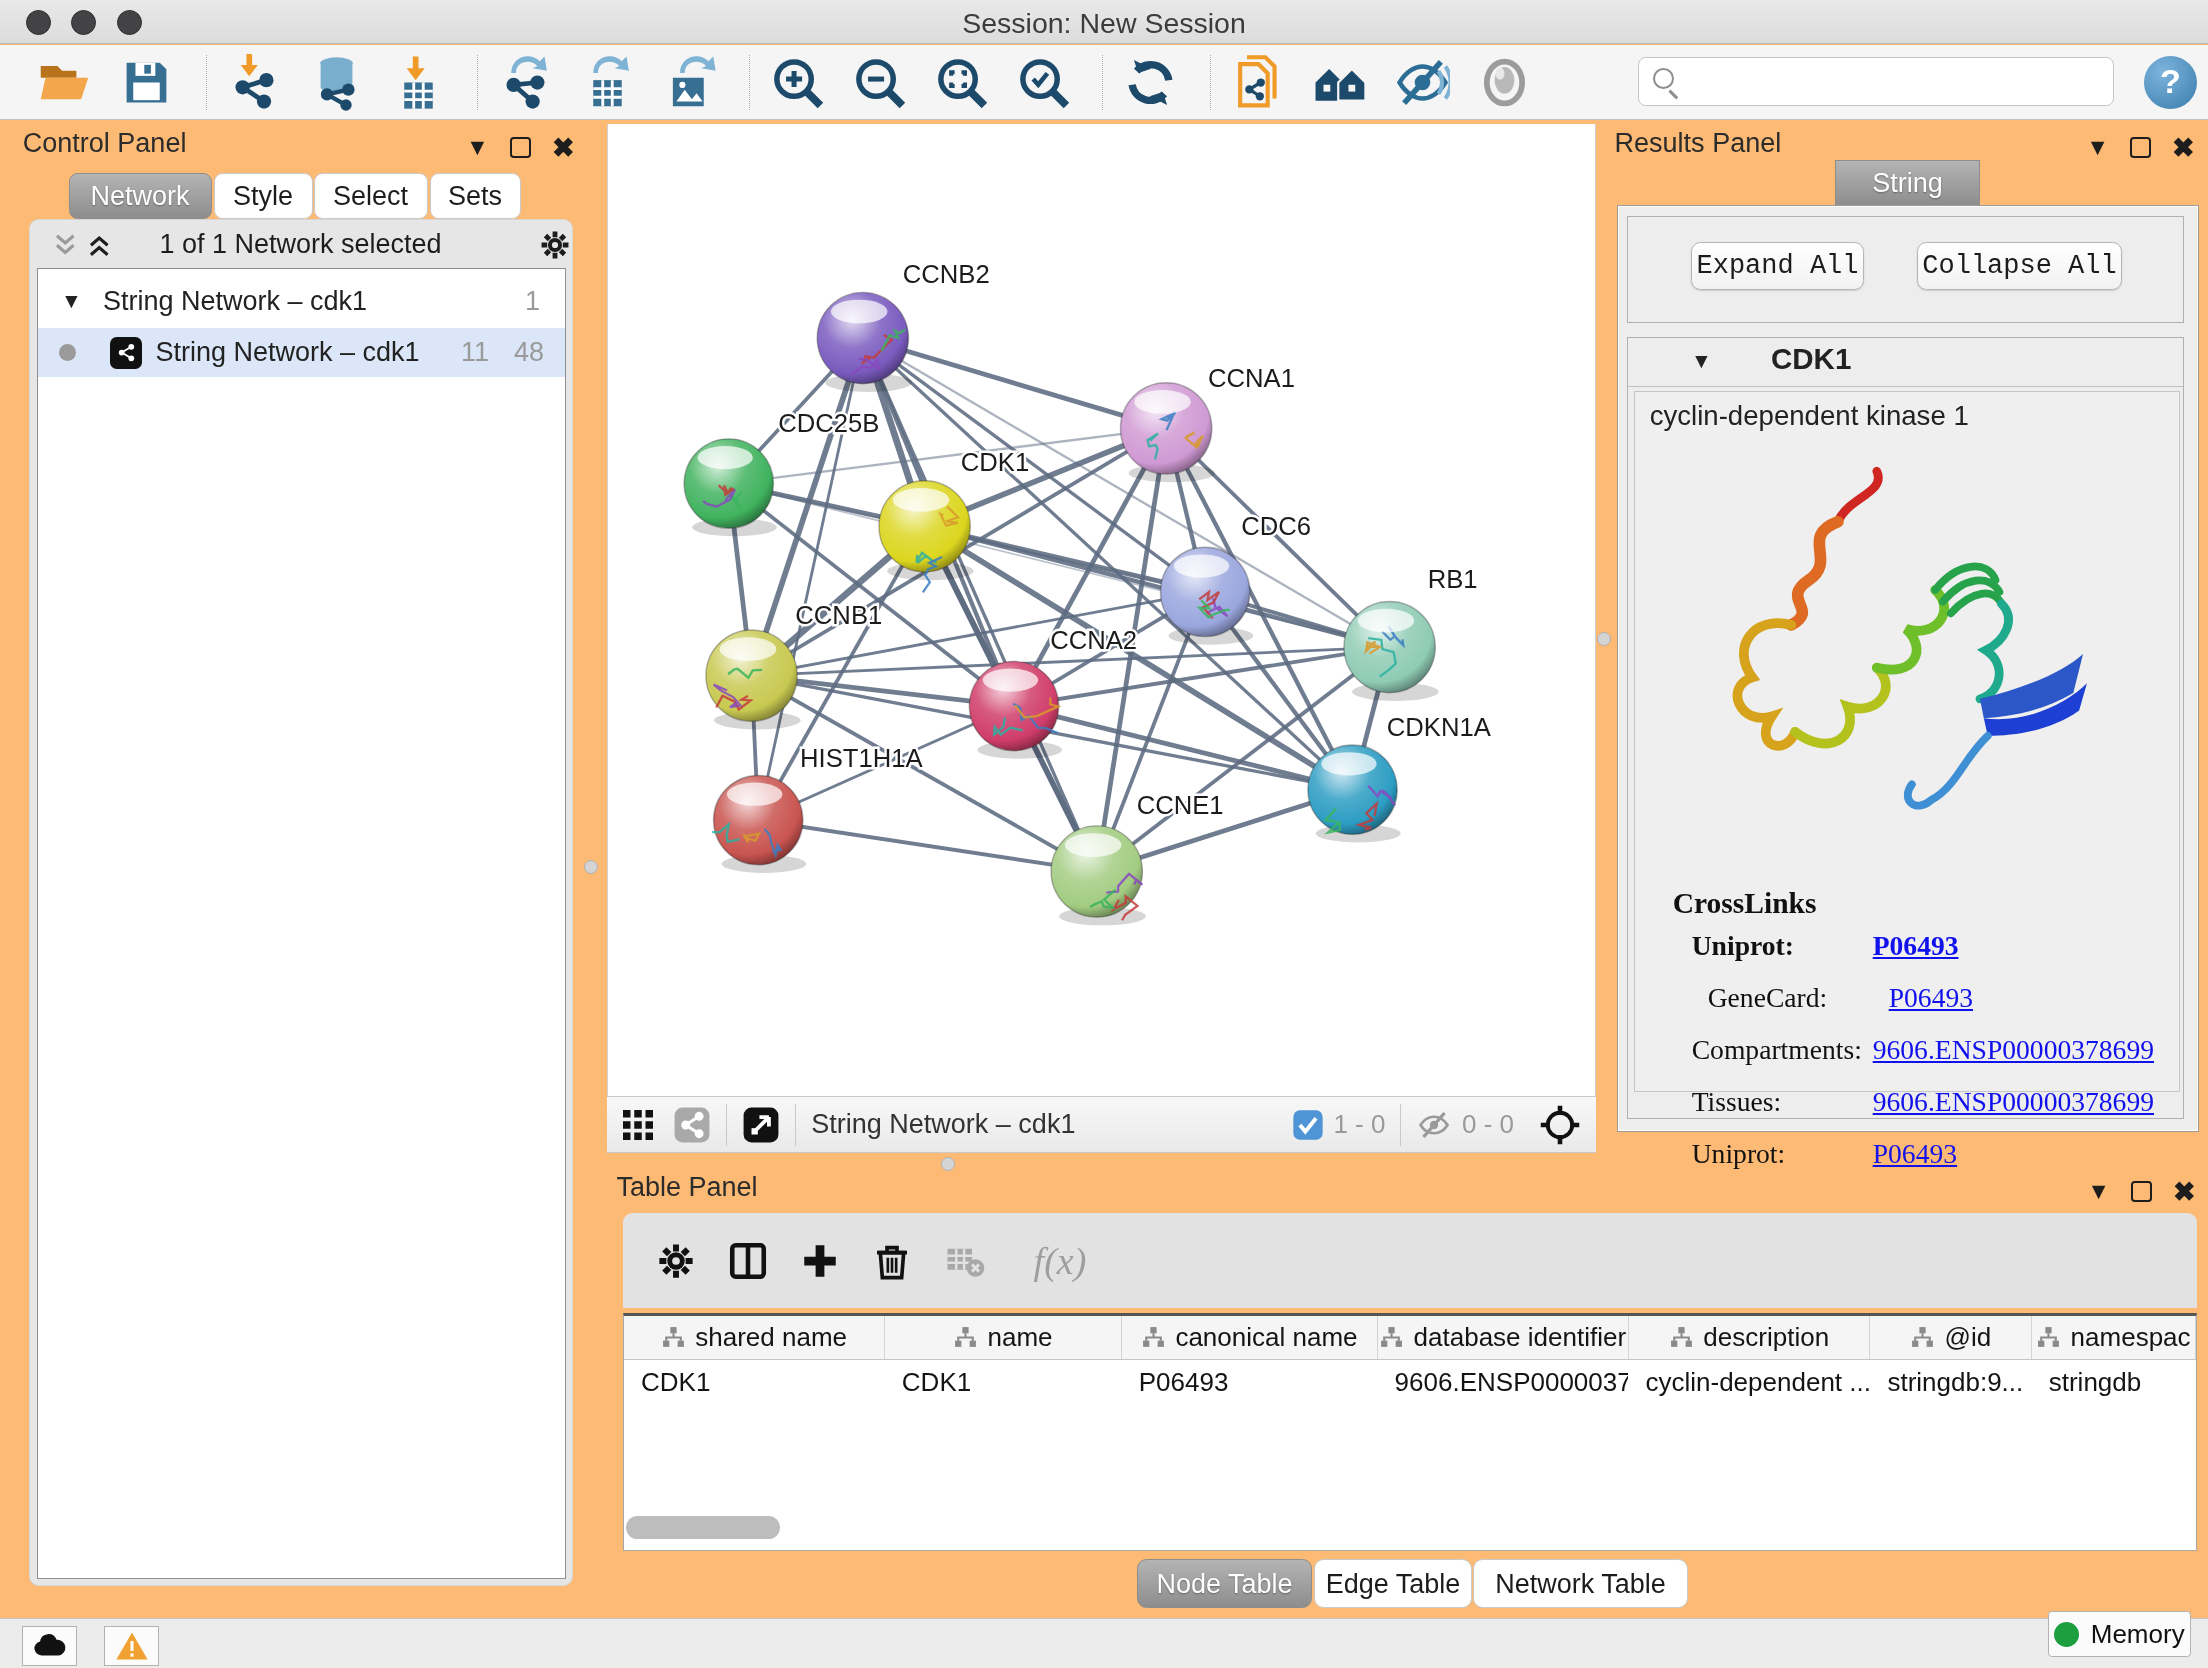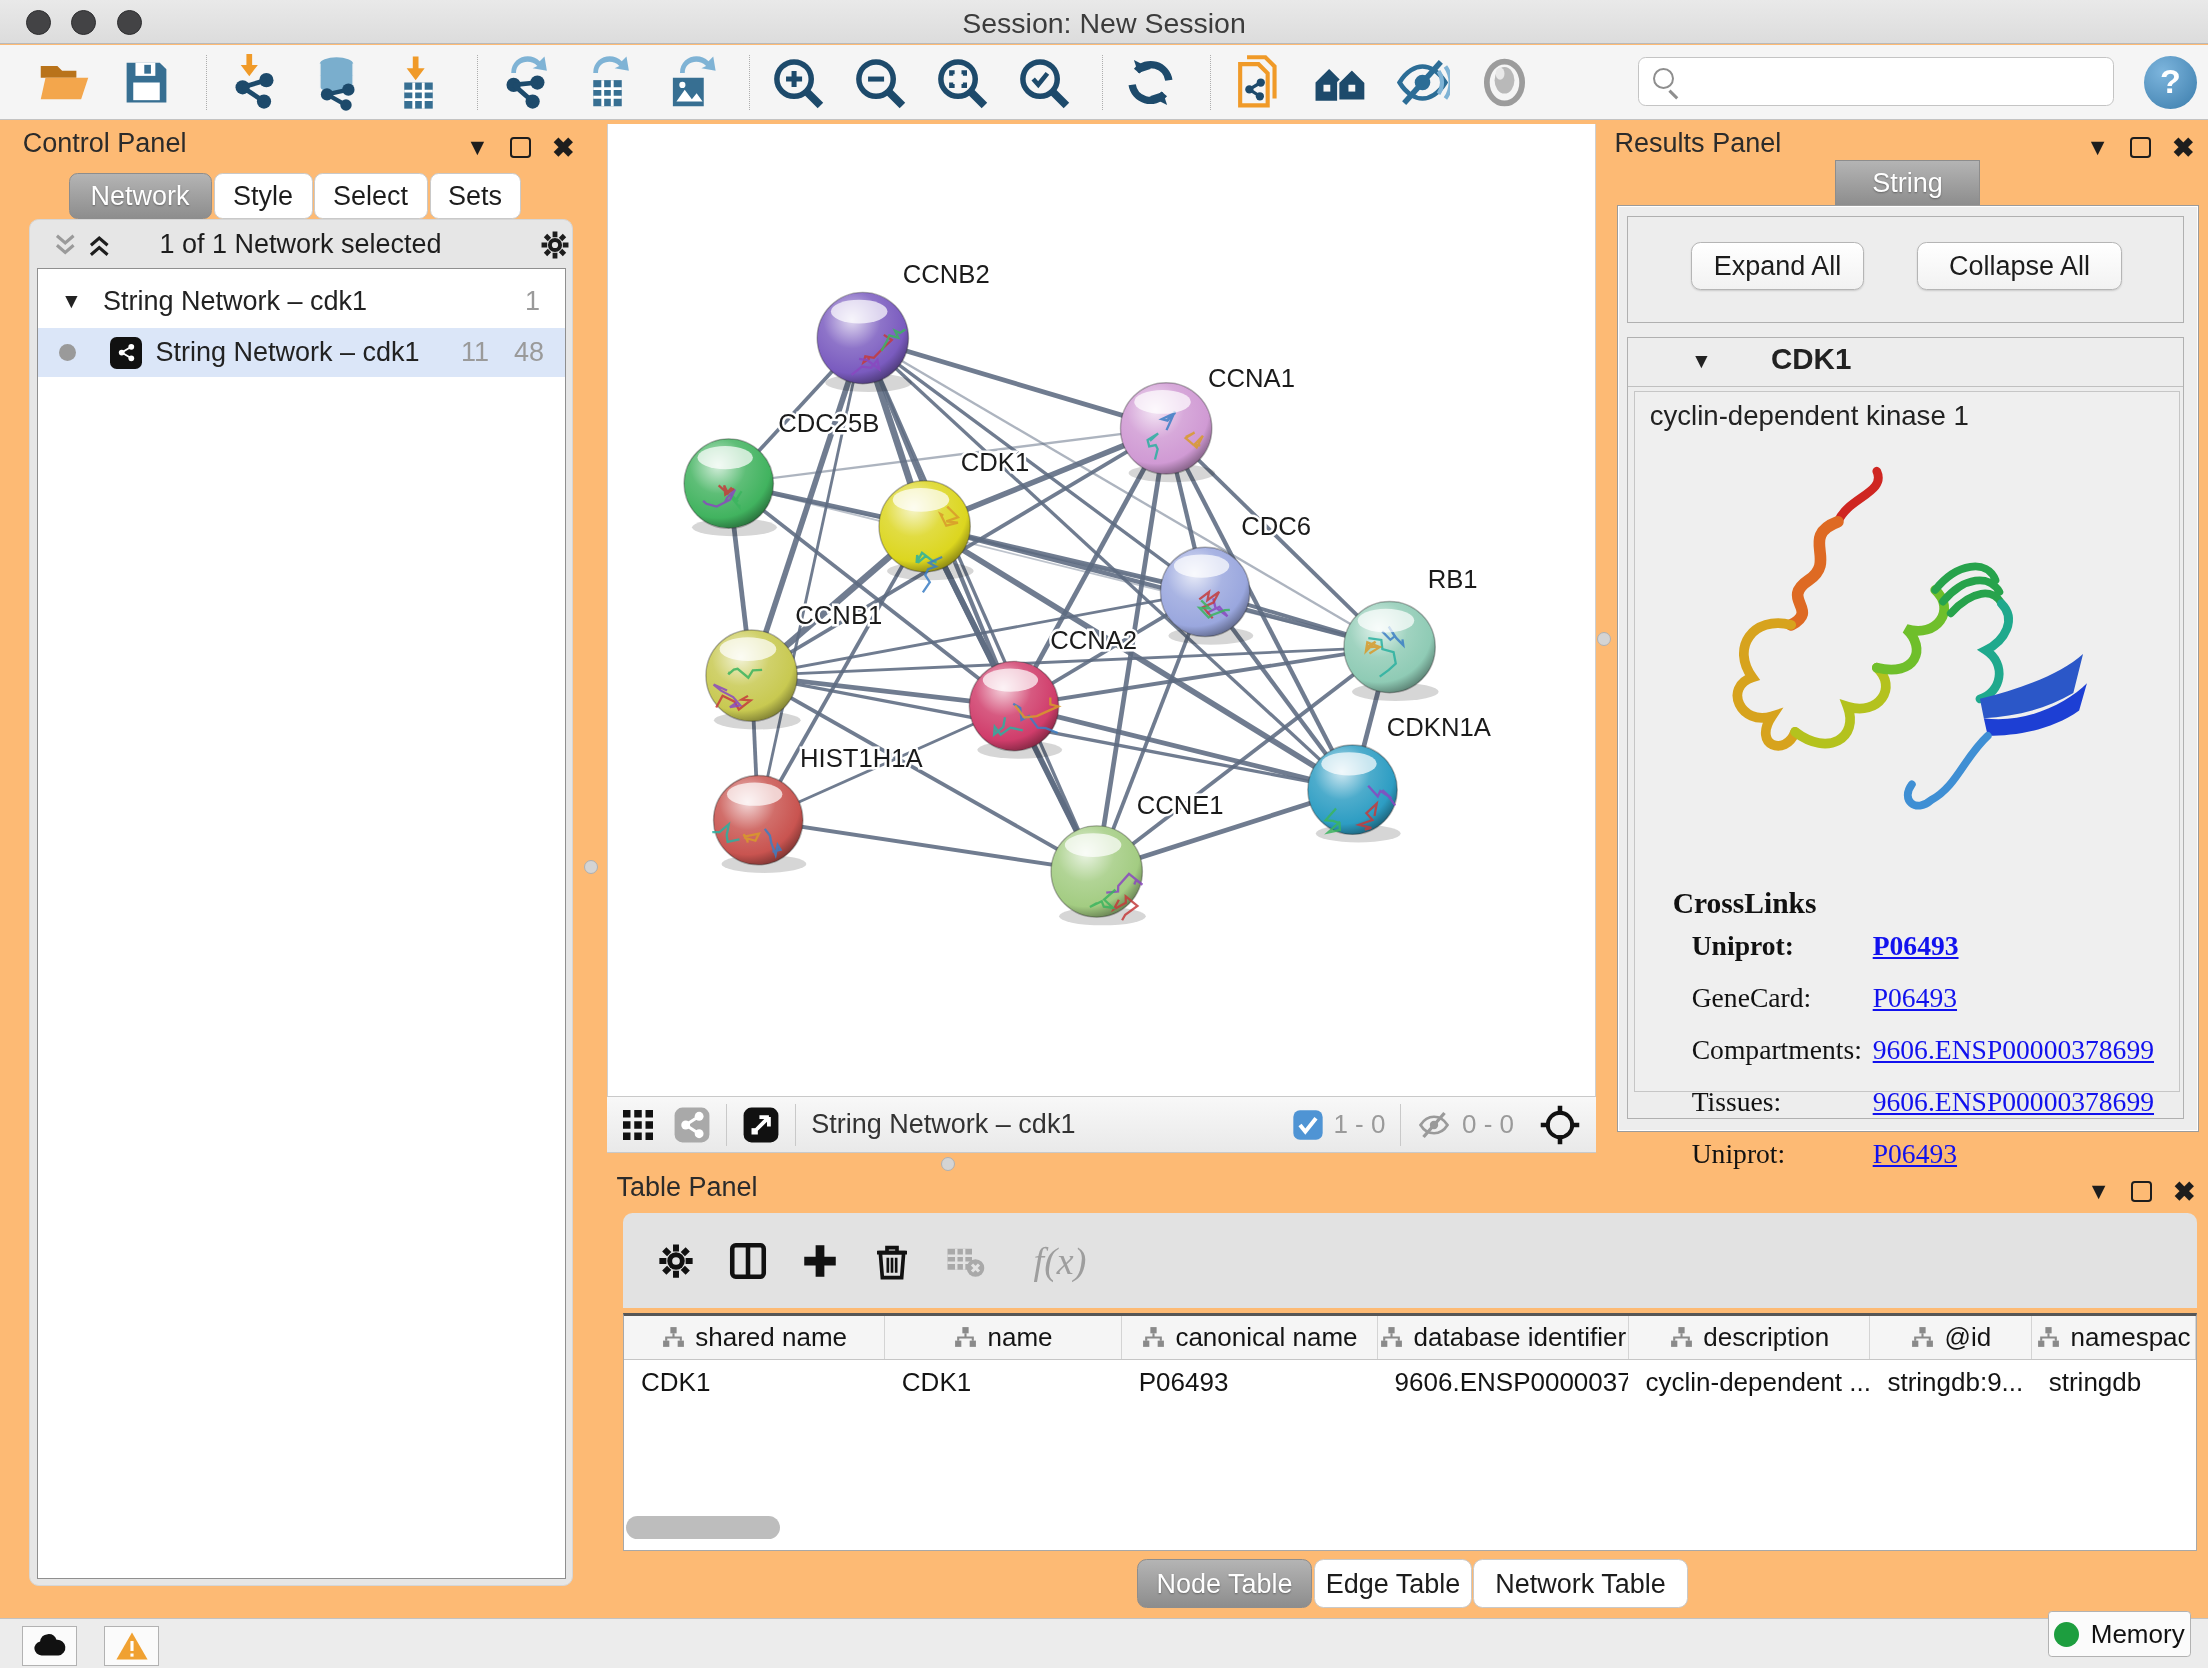--- a/index.html
+++ b/index.html
@@ -72,21 +72,21 @@
   .nb-title { font-size:27px; color:#333; }
   .nb-cnt { font-size:26px; color:#9a9a9a; margin-left:9.5px; }
   .splitdot { position:absolute; width:14.3px; height:14.3px; border-radius:50%;
               background:#d4d4d4; border:1px solid #b0b0b0; }
 
   
   .rpanel { position:absolute; left:1607px; top:124px; width:601px; height:1498px; }
   .rbox { position:absolute; left:9.5px; top:81px; width:582px; height:927px;
           background:#ededed; border:1.9px solid #9b9b9b; box-shadow:inset 0 0 0 1px #fff; }
   .btn { background:linear-gradient(#ffffff,#f2f2f2); border:1px solid #b5b5b5; border-radius:9.5px;
-         font-size:27px; color:#1c1c1c; text-align:center; box-shadow:0 1px 1.9px rgba(0,0,0,.15); }
+         font-size:27px; color:#1c1c1c; text-align:center; box-shadow:0 1px 1.9px rgba(0,0,0,.15);font-family:Liberation Mono, monospace; }
   .xlrow { position:absolute; font-family:"Liberation Serif", serif; font-size:27.6px; color:#111; }
   .xlrow a { color:#1111ee; text-decoration:underline; }
 
   
   .tpanel { position:absolute; left:607px; top:1170px; width:1602px; height:450px; }
   .tp-toolbar { position:absolute; left:16px; top:43px; width:1574px; height:95px;
                 background:#e2e2e2; border-radius:9.5px 9.5px 0 0; display:flex; align-items:center;
                 padding-left:23px; }
   .tp-tool { width:59px; height:57px; margin-right:13.3px; display:flex; align-items:center; justify-content:center; }
   .tablebox { position:absolute; left:16px; top:143px; width:1574px; height:238px; background:#fff;
@@ -638,21 +638,21 @@
               <path d="M250,140 C272,112 304,108 312,130 M258,152 C280,126 306,124 316,142 M266,164 C288,140 310,138 318,154" stroke="#27a34c" stroke-width="8"></path>
               <path d="M318,154 C334,170 322,192 302,202 C324,216 318,246 296,252" stroke="#1fa98d" stroke-width="9"></path>
               <path d="M296,252 C338,242 380,226 402,206 L392,246 C362,264 330,270 300,272 Z" fill="#2b57c8" stroke="none"></path>
               <path d="M300,272 C344,278 386,256 406,236 L398,264 C370,284 334,290 304,290 Z" fill="#1d3fd4" stroke="none"></path>
               <path d="M304,290 C280,312 272,342 246,356 C230,370 214,356 226,340" stroke="#3f8fd4" stroke-width="8"></path>
             </g>
           </svg>
           <div class="xlrow" style="left:38px; top:495px; font-weight:bold; font-size:29.5px">CrossLinks</div>
           <div id="xlinks" class="abs" style="left:57px; top:538px; width:476px">
               <div class="xlrow" style="position: relative; height: 52px; font-weight: bold;"><span>Uniprot:</span><a href="#" style="position: absolute; left: 181px;">P06493</a></div>
-              <div class="xlrow" style="position: relative; height: 52px;"><span>GeneCard:</span><a href="#" style="position: absolute; left: 181px;">P06493</a></div>
+              <div class="xlrow" style="position: relative; height: 52px; margin-left: 16px;"><span>GeneCard:</span><a href="#" style="position: absolute; left: 181px;">P06493</a></div>
               <div class="xlrow" style="position: relative; height: 52px;"><span>Compartments:</span><a href="#" style="position: absolute; left: 181px;">9606.ENSP00000378699</a></div>
               <div class="xlrow" style="position: relative; height: 52px;"><span>Tissues:</span><a href="#" style="position: absolute; left: 181px;">9606.ENSP00000378699</a></div>
               <div class="xlrow" style="position: relative; height: 52px;"><span>Uniprot:</span><a href="#" style="position: absolute; left: 181px;">P06493</a></div>
             </div>
         </div>
       </div>
     </div>
   </div>
 
   <div class="tpanel">

